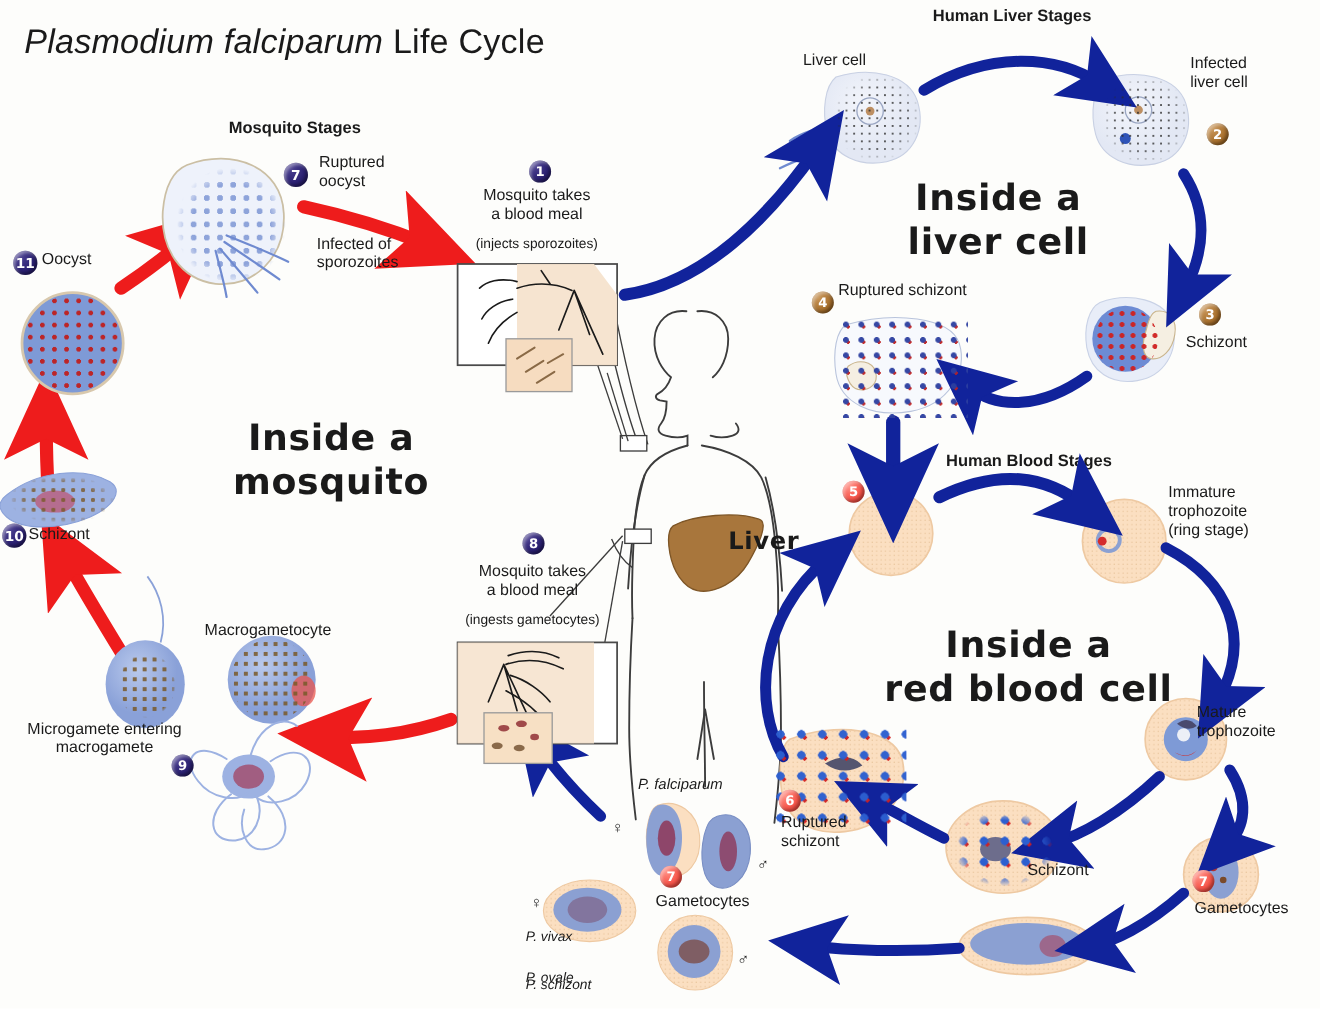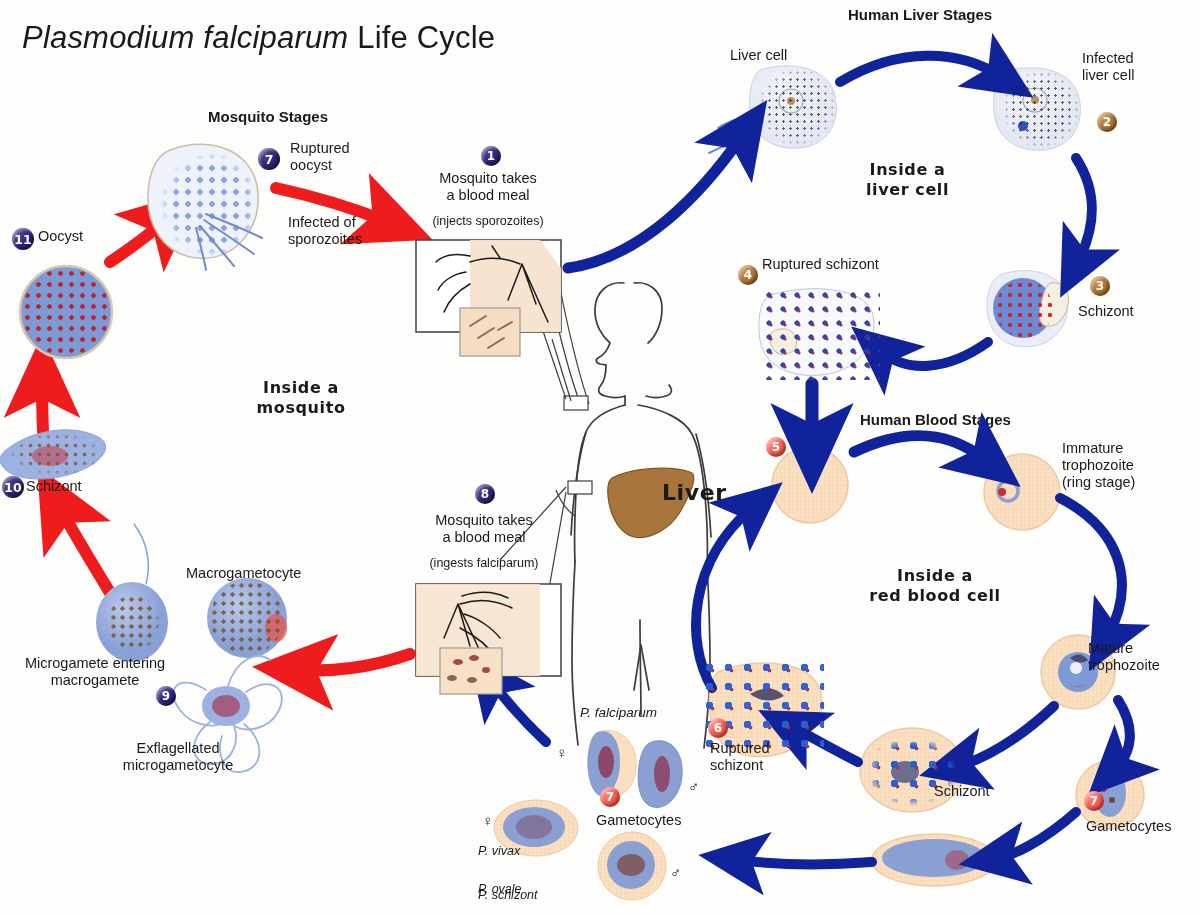--- a/index.html
+++ b/index.html
@@ -6,21 +6,21 @@
   #stage{
     position:relative;width:1200px;height:917px;
     background:#fdfdfb;
     font-family:"Liberation Sans", sans-serif;
     overflow:hidden;
   }
   .lbl{position:absolute;color:#1a1a1a;line-height:1.16;white-space:pre-line;}
   .title{font-size:31px;font-weight:400;letter-spacing:.2px;}
   .title .ital{font-style:italic;}
   .hdr{font-size:15px;font-weight:bold;}
-  .big{font-size:16px;font-weight:bold;letter-spacing:.6px;line-height:1.22;font-family:"DejaVu Sans",sans-serif;}
+  .big{font-size:33px;font-weight:bold;letter-spacing:.6px;line-height:1.22;font-family:"DejaVu Sans",sans-serif;}
   .t14{font-size:14.5px;}
   .t13{font-size:13.5px;}
   .t12{font-size:12.5px;}
   .t15{font-size:15px;}
   .ital{font-style:italic;}
   .ctr{text-align:center;}
 
   
   .badge{
     position:absolute;border-radius:50%;
@@ -411,35 +411,33 @@
   <div class="lbl t12 ital" style="left:478px;top:888px;">P. schizont</div>
 
   <div class="lbl t15" style="left:556px;top:744px;">♀</div>
   <div class="lbl t15" style="left:688px;top:778px;">♂</div>
   <div class="lbl t15" style="left:482px;top:812px;">♀</div>
   <div class="lbl t15" style="left:670px;top:864px;">♂</div>
 
   <div class="lbl t14" style="left:186px;top:565px;">Macrogametocyte</div>
   <div class="lbl t14 ctr" style="left:0px;top:655px;width:190px;">Microgamete entering
 macrogamete</div>
-  <div class="lbl t14 ctr" style="left:98px;top:740px;width:160px;">Exflagellated
-microgametocyte</div>
   <div class="lbl t14" style="left:26px;top:478px;">Schizont</div>
   <div class="lbl t14" style="left:38px;top:228px;">Oocyst</div>
   <div class="lbl t14" style="left:290px;top:140px;">Ruptured
 oocyst</div>
   <div class="lbl t14" style="left:288px;top:214px;">Infected of
 sporozoites</div>
 
   <div class="lbl t14 ctr" style="left:408px;top:170px;width:160px;">Mosquito takes
 a blood meal</div>
   <div class="lbl t12 ctr" style="left:400px;top:214px;width:176px;">(injects sporozoites)</div>
   <div class="lbl t14 ctr" style="left:402px;top:512px;width:164px;">Mosquito takes
 a blood meal</div>
-  <div class="lbl t12 ctr" style="left:390px;top:556px;width:188px;">(ingests falciparum)</div>
+  <div class="lbl t12 ctr" style="left:390px;top:556px;width:188px;">(ingests gametocytes)</div>
 
   <div class="lbl big" style="left:622px;top:480px;font-size:22px;margin-left:40px;">Liver</div>
 
   <div class="badge b-purple bd20" style="left:481px;top:146px;">1</div>
   <div class="badge b-brown  bd20" style="left:1097px;top:112px;">2</div>
   <div class="badge b-brown  bd20" style="left:1090px;top:276px;">3</div>
   <div class="badge b-brown  bd20" style="left:738px;top:265px;">4</div>
   <div class="badge b-red    bd20" style="left:766px;top:437px;">5</div>
   <div class="badge b-red    bd20" style="left:708px;top:718px;">6</div>
   <div class="badge b-red    bd20" style="left:1084px;top:791px;">7</div>

